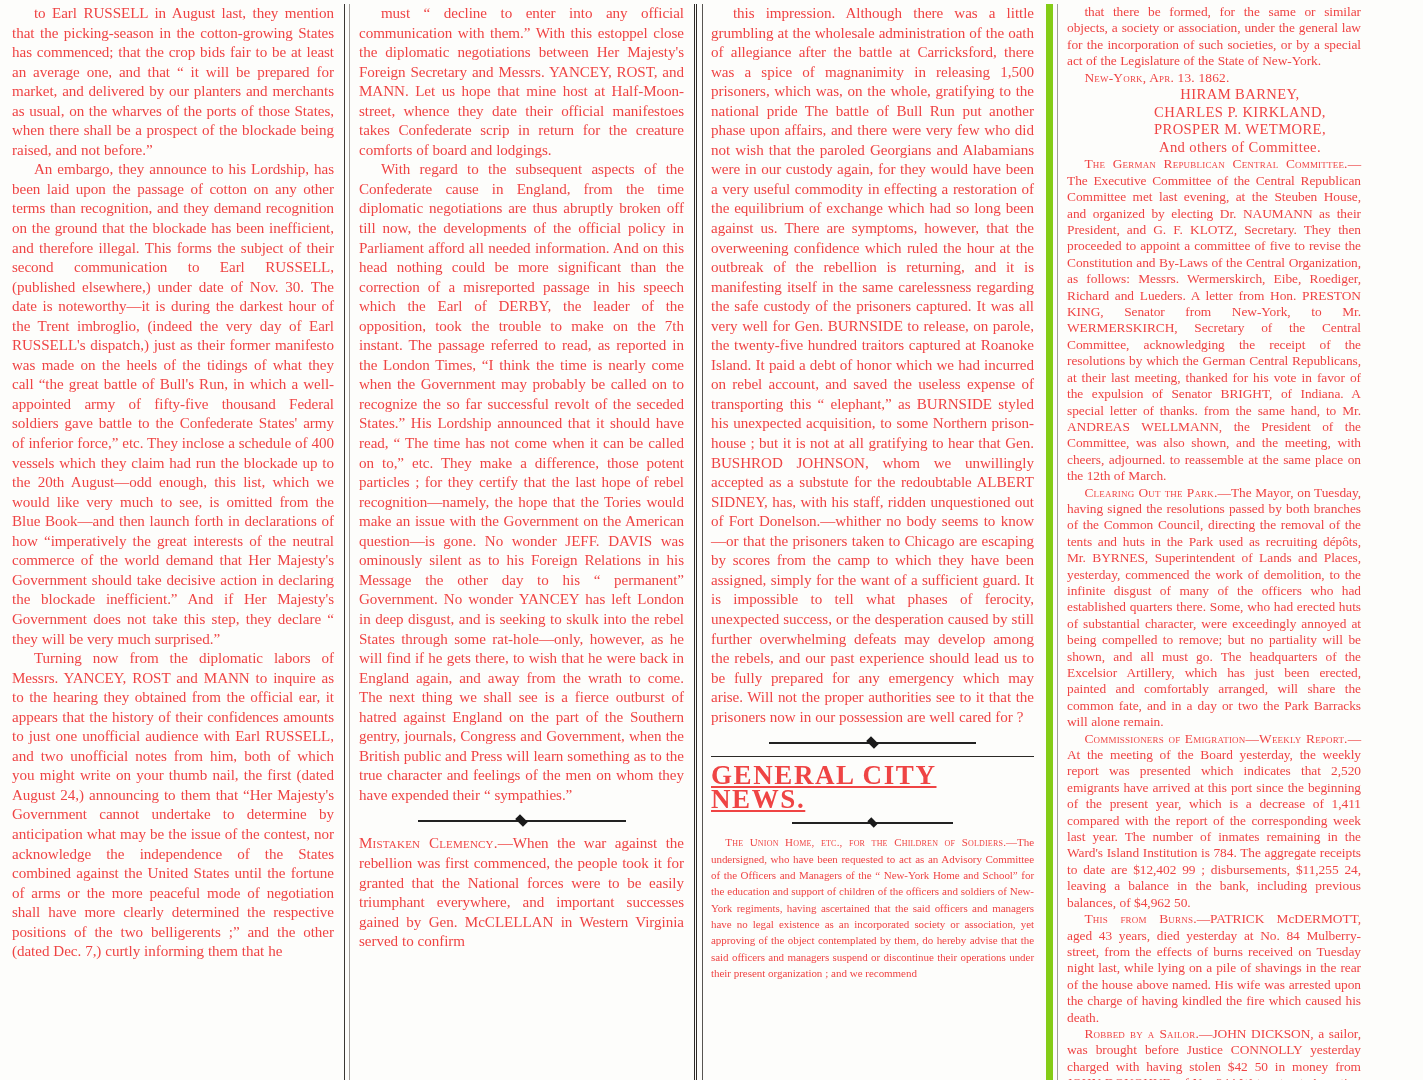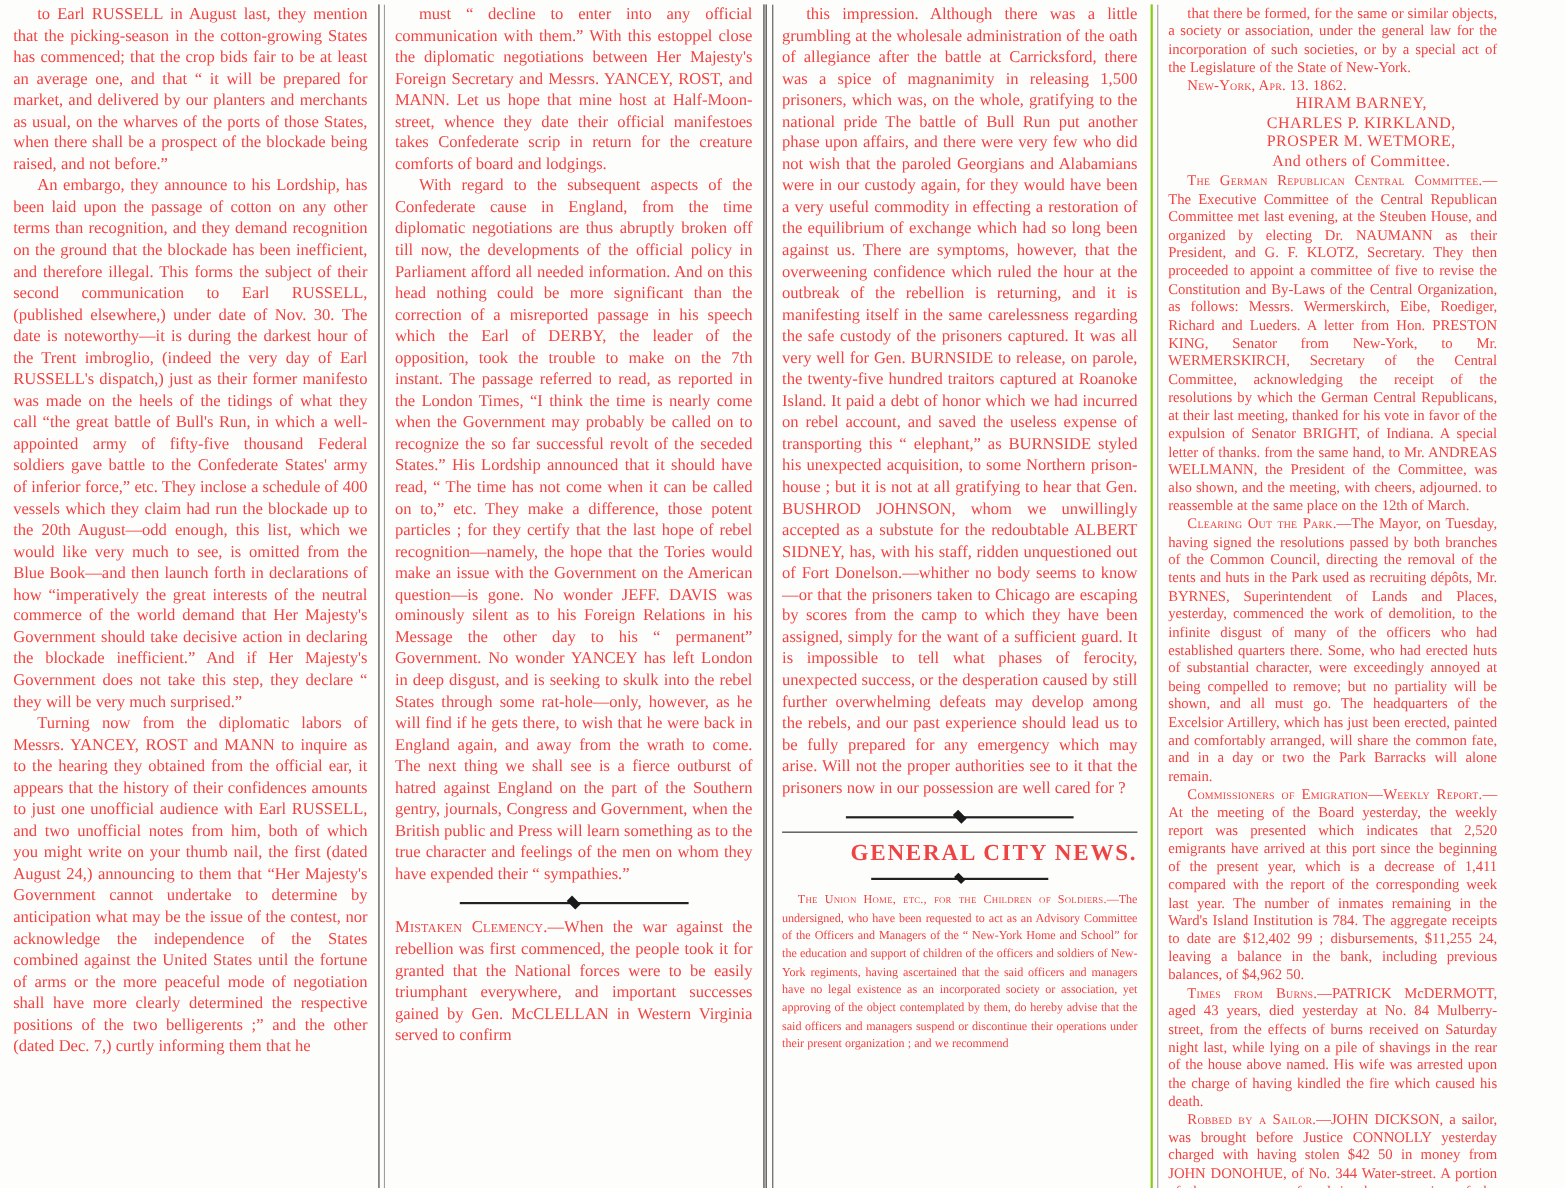--- a/index.html
+++ b/index.html
@@ -27,21 +27,21 @@
   }
   .col {
     box-sizing: border-box;
     position: relative;
     height: 1076px;
     overflow: hidden;
   }
   .col-1 { width: 344px; padding: 0 10px 0 12px; }
   .col-2 { width: 350px; padding: 0 10px 0 14px; border-left: 1px solid #3a3733; }
   .col-3 { width: 352px; padding: 0 12px 0 14px; border-left: 3px double #2e2b28; }
-  .col-4 { width: 325px; padding: 0 10px 15px 14px; border-left: 2px solid #84cc16; }
+  .col-4 { width: 325px; padding: 0 10px 15px 14px; border-left: 7px solid #84cc16; }
 
   
   .col-2::before, .col-4::before {
     content: "";
     position: absolute;
     left: 4px; top: 0; bottom: 0;
     width: 1px;
     background: #55504a;
     opacity: .55;
   }
@@ -124,25 +124,26 @@
     margin-left: -5.5px;
     background: #1a1a1a;
     transform: rotate(45deg) scaleY(0.62);
   }
   .rule-orn.thin { width: 50%; margin: 5px auto 4px auto; }
   .rule-orn.thin::before { height: 1.5px; }
   .rule-orn.thin::after { width: 9px; height: 9px; margin-left: -4.5px; top: 2px; }
 
   .section-head {
     margin: 6px 0 2px 0;
-    text-align: right;
-    font-size: 21px;
+    text-align: left;
+    font-size: 27px;
     font-weight: bold;
     letter-spacing: 1.6px;
     line-height: 24px;
+    text-decoration: underline;
   }
 
   .hr-full {
     border: none;
     border-top: 1px solid #2b2926;
     margin: 4px 0 0 0;
   }
 
   .col-3 .news-block { margin-top: 2px; }
 </style>
@@ -201,21 +202,21 @@
 
       <p class="body">
         <span class="sc">Clearing Out the Park.</span><span>—</span><span>The Mayor, on Tuesday, having signed the resolutions passed by both branches of the Common Council, directing the removal of the tents and huts in the Park used as recruiting dépôts, Mr. BYRNES, Superintendent of Lands and Places, yesterday, commenced the work of demolition, to the infinite disgust of many of the officers who had established quarters there. Some, who had erected huts of substantial character, were exceedingly annoyed at being compelled to remove; but no partiality will be shown, and all must go. The headquarters of the Excelsior Artillery, which has just been erected, painted and comfortably arranged, will share the common fate, and in a day or two the Park Barracks will alone remain.</span>
       </p>
 
       <p class="body">
         <span class="sc">Commissioners of Emigration—Weekly Report.</span><span>—</span><span>At the meeting of the Board yesterday, the weekly report was presented which indicates that 2,520 emigrants have arrived at this port since the beginning of the present year, which is a decrease of 1,411 compared with the report of the corresponding week last year. The number of inmates remaining in the Ward's Island Institution is 784. The aggregate receipts to date are $12,402 99 ; disbursements, $11,255 24, leaving a balance in the bank, including previous balances, of $4,962 50.</span>
       </p>
 
       <p class="body">
-        <span class="sc">Times from Burns.</span><span>—</span><span>PATRICK McDERMOTT, aged 43 years, died yesterday at No. 84 Mulberry-street, from the effects of burns received on Saturday night last, while lying on a pile of shavings in the rear of the house above named. His wife was arrested upon the charge of having kindled the fire which caused his death.</span>
+        <span class="sc">This from Burns.</span><span>—</span><span>PATRICK McDERMOTT, aged 43 years, died yesterday at No. 84 Mulberry-street, from the effects of burns received on Tuesday night last, while lying on a pile of shavings in the rear of the house above named. His wife was arrested upon the charge of having kindled the fire which caused his death.</span>
       </p>
 
       <p class="body">
         <span class="sc">Robbed by a Sailor.</span><span>—</span><span>JOHN DICKSON, a sailor, was brought before Justice CONNOLLY yesterday charged with having stolen $42 50 in money from JOHN DONOHUE, of No. 344 Water-street. A portion of the money was found in the possession of the accused. DICKSON was committed in default of $560 bail.</span>
       </p>
     </div>
 
   </div>
 </div>
 

